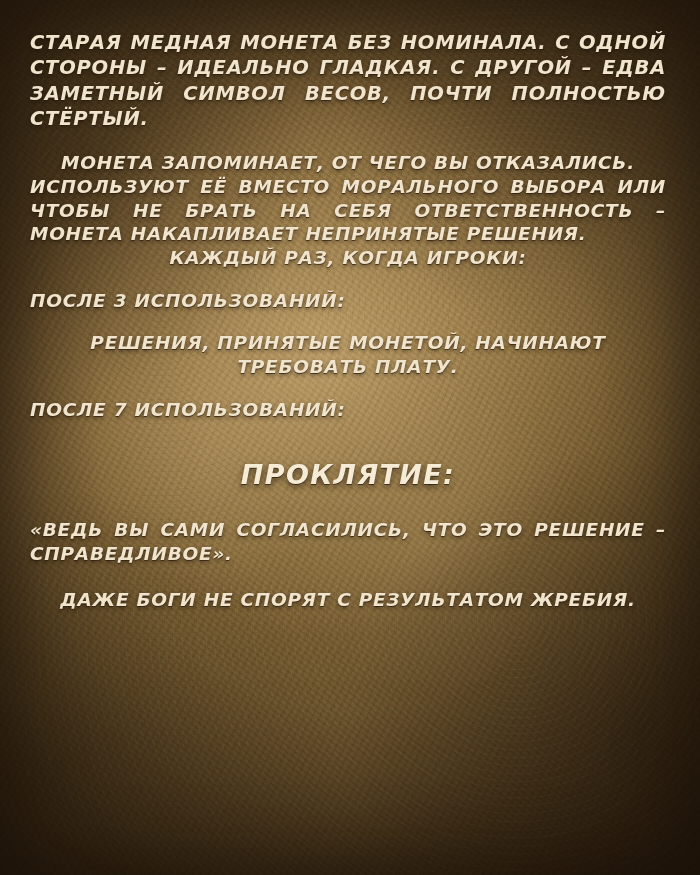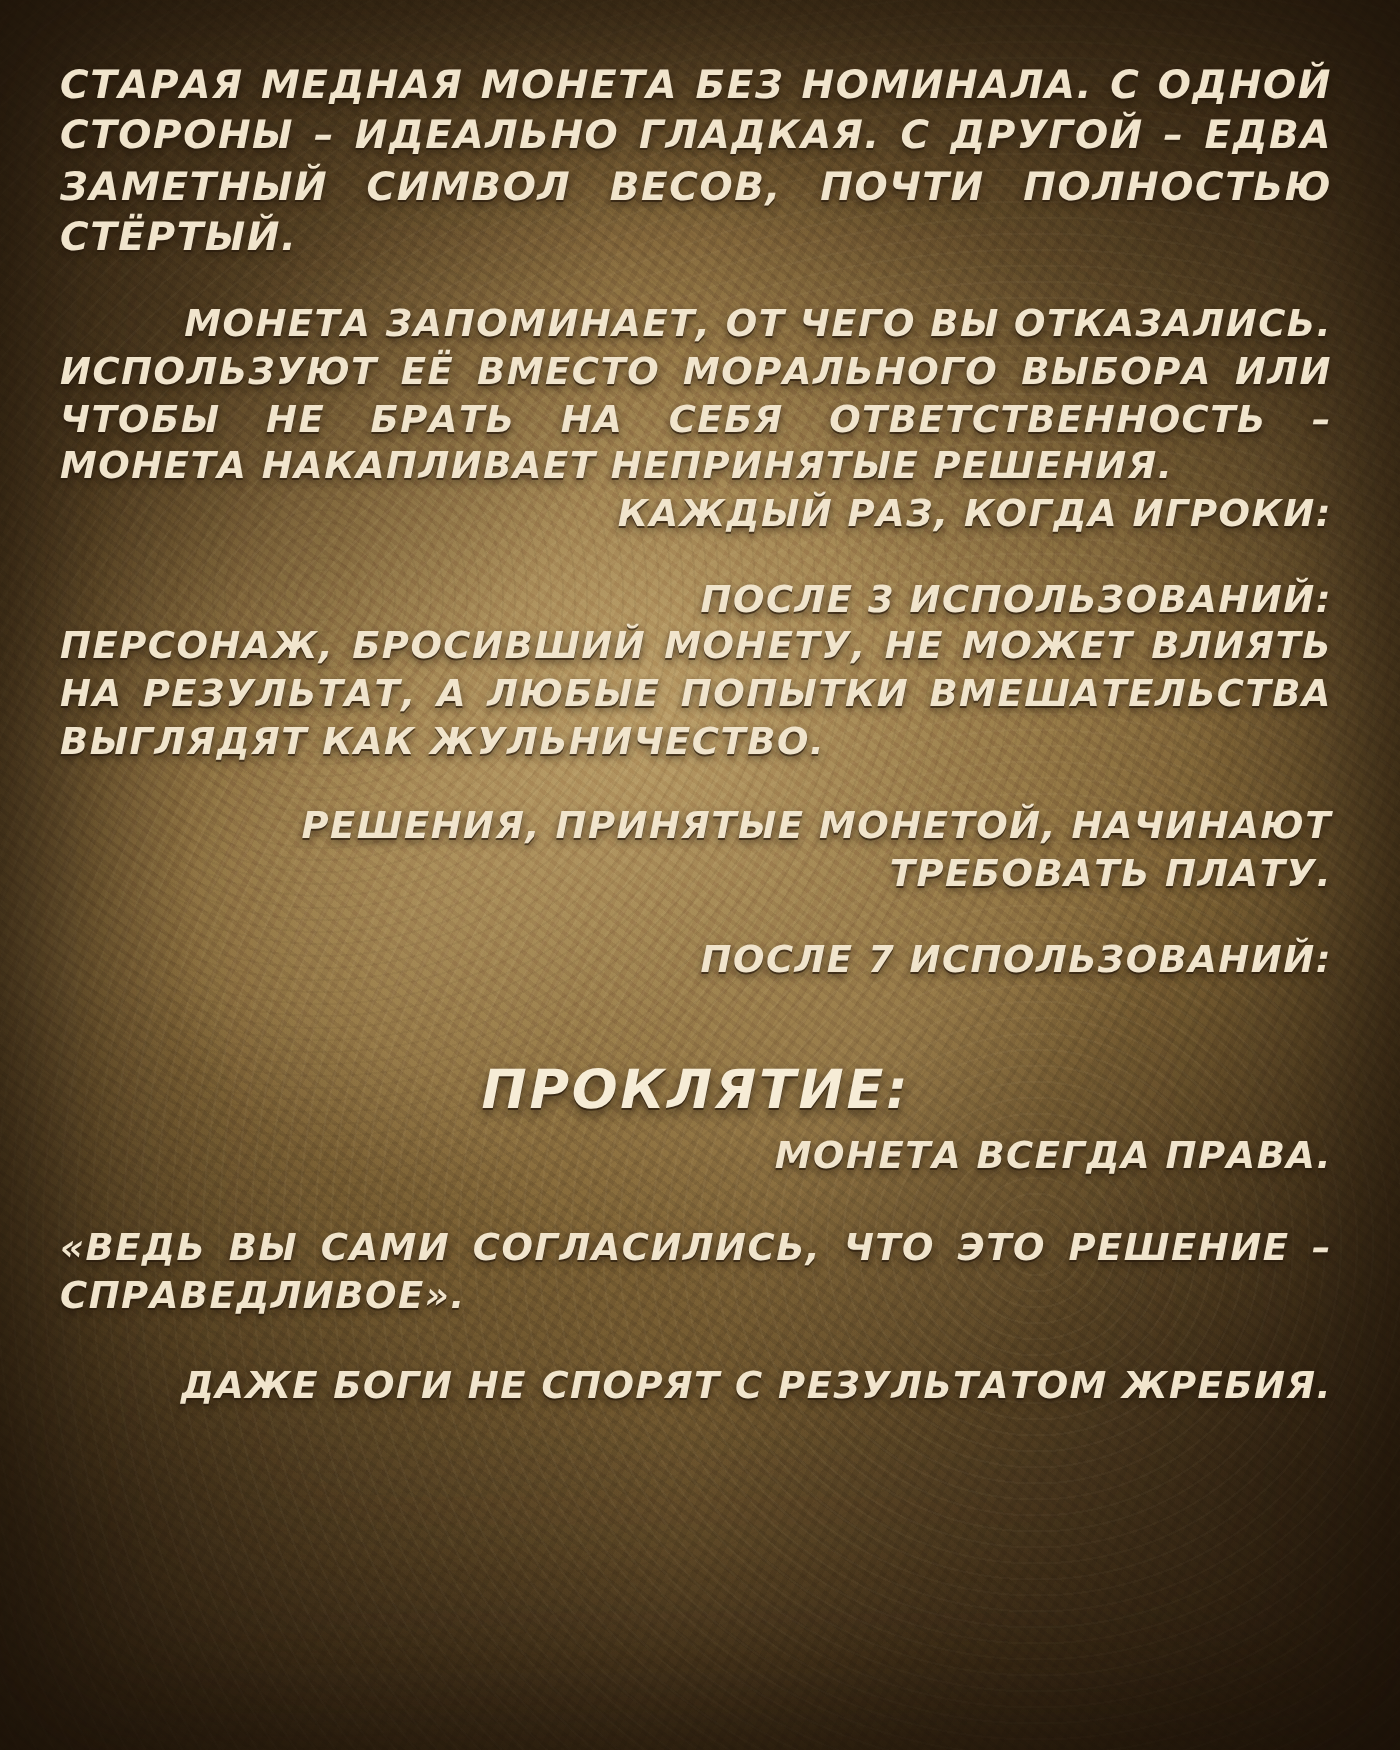--- a/index.html
+++ b/index.html
@@ -105,28 +105,28 @@
       0 3px 6px rgba(22,13,5,0.6);
   }
   .heading.curse { margin-top: 38px; }
 
   .para {
     font-size: 18.5px;
     line-height: 1.28;
     text-align: justify;
     margin: 0;
   }
-  .para.left { text-align: right; }
+  .para.left { text-align: center; }
   .gap-md { height: 19px; }
   .gap-lg { height: 22px; }
 
   .label {
     font-size: 18.5px;
     line-height: 1.28;
-    text-align: right;
+    text-align: left;
     margin: 0;
   }
 </style>
 </head>
 <body>
 
 <div class="page">
   <div class="grain-a"></div>
   <div class="grain-b"></div>
   <div class="grain-c"></div>
@@ -138,33 +138,31 @@
     <p class="txt intro">Старая медная монета без номинала. С одной стороны – идеально гладкая. С другой – едва заметный символ весов, почти полностью стёртый.</p>
 
 
     <p class="txt para left">Монета запоминает, от чего вы отказались.</p>
     <p class="txt para">Используют её вместо морального выбора или чтобы не брать на себя ответственность – монета накапливает непринятые решения.</p>
     <p class="txt para left">Каждый раз, когда игроки:</p>
 
     <div class="gap-md"></div>
 
     <p class="txt label">После 3 использований:</p>
-    <p class="txt para">Персонаж, бросивший монету, не может влиять на результат, а любые попытки вмешательства выглядят как жульничество.</p>
 
     <div class="gap-md"></div>
 
     <p class="txt para left">Решения, принятые монетой, начинают требовать плату.</p>
 
     <div class="gap-md"></div>
 
     <p class="txt label">После 7 использований:</p>
 
     <h2 class="txt heading curse">Проклятие:</h2>
 
-    <p class="txt para left">Монета всегда права.</p>
 
     <div class="gap-lg"></div>
 
     <p class="txt para">«Ведь вы сами согласились, что это решение – справедливое».</p>
 
     <div class="gap-lg"></div>
 
     <p class="txt para left">Даже боги не спорят с результатом жребия.</p>
 
   </div>

